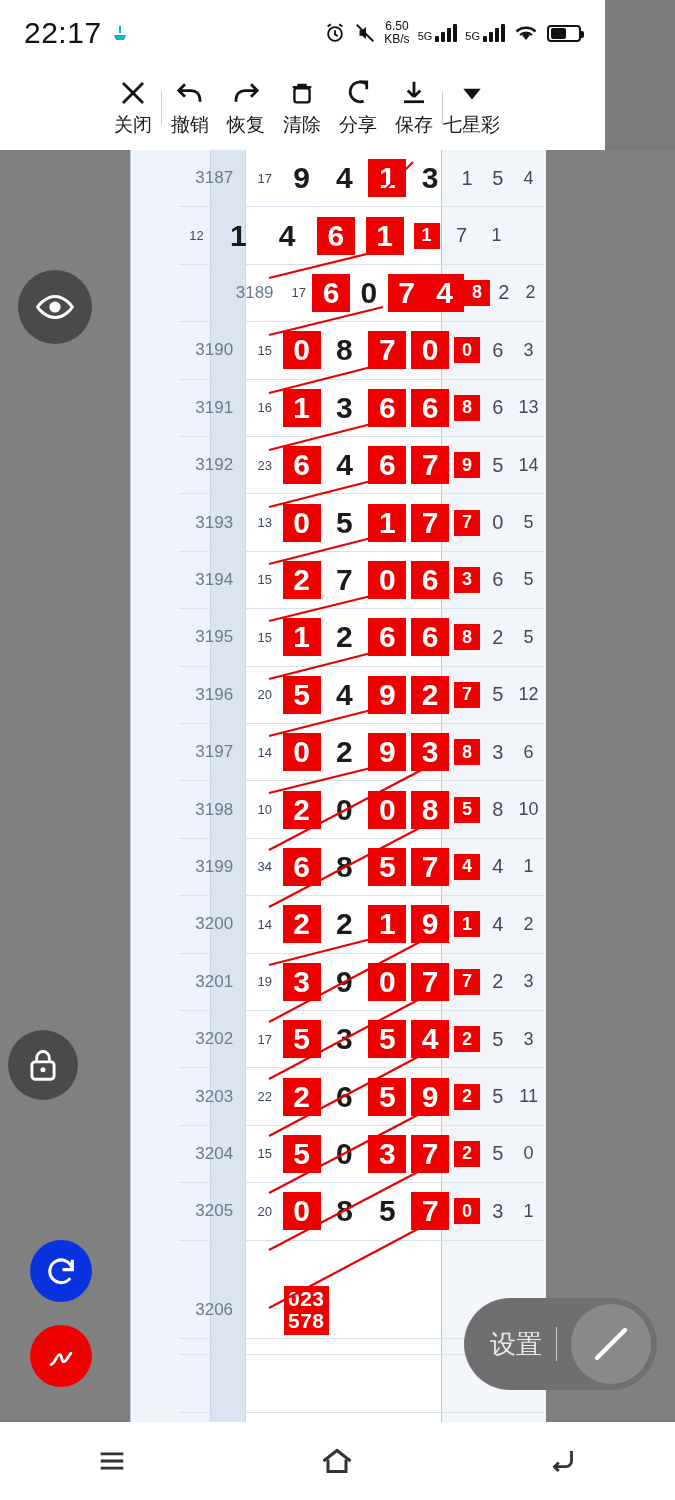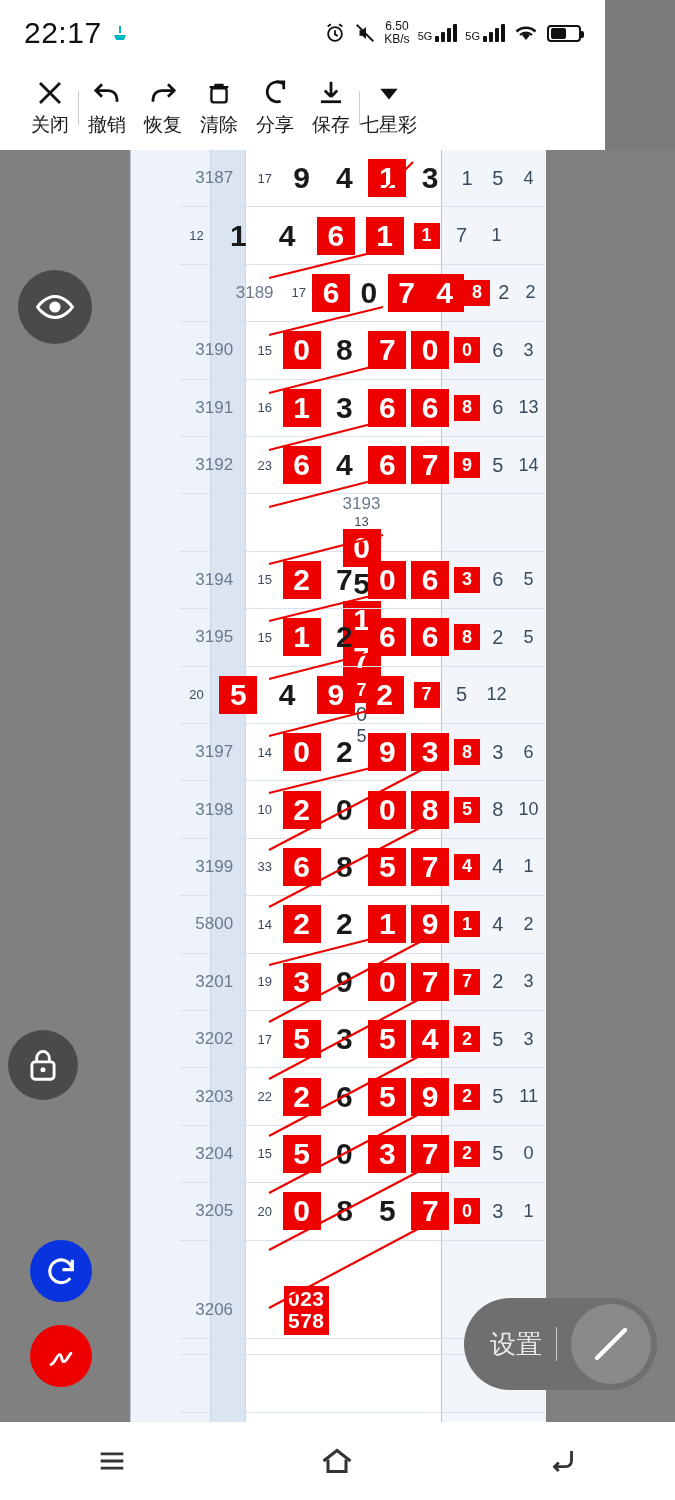--- a/index.html
+++ b/index.html
@@ -35,21 +35,21 @@
   }
   .battery::after {
     content:''; position: absolute; right: -5px; top: 4px; width: 3px; height: 7px;
     background: #111; border-radius: 0 2px 2px 0;
   }
   .battery .fill { height: 11px; width: 15px; background: #111; margin-left: 2px; border-radius: 2px; }
 
   
   .toolbar {
     height: 84px; background: #ffffff;
-    display: flex; align-items: center; justify-content: flex-start;
+    display: flex; align-items: center; justify-content: center;
     padding: 0 22px;
   }
   .tool {
     display: flex; flex-direction: column; align-items: center; justify-content: center;
     gap: 4px; min-width: 56px;
   }
   .tool .glyph { height: 30px; display: flex; align-items: center; justify-content: center; }
   .tool .label { font-size: 19px; color: #1a1a1a; }
   .divider-v { width: 1px; height: 34px; background: #cfcfcf; }
   svg.ic { display: block; }
@@ -355,40 +355,40 @@
             </div>
             <div class="cell cell-num">
               <span class="box">6</span>
             </div>
             <div class="cell cell-small mark">
               <span class="sbox">8</span>
             </div>
             <div class="cell cell-tail">6</div>
             <div class="cell cell-tail2">13</div>
           </div>
-          <div class="row" style="top: 287px;">
+          <div class="row" style="top: 287px; justify-content: flex-end;">
             <div class="cell cell-issue">3192</div>
             <div class="cell cell-sum">23</div>
             <div class="cell cell-num">
               <span class="box">6</span>
             </div>
             <div class="cell cell-num">4</div>
             <div class="cell cell-num">
               <span class="box">6</span>
             </div>
             <div class="cell cell-num">
               <span class="box">7</span>
             </div>
             <div class="cell cell-small mark">
               <span class="sbox">9</span>
             </div>
             <div class="cell cell-tail">5</div>
             <div class="cell cell-tail2">14</div>
           </div>
-          <div class="row" style="top: 344.4px; flex-direction: column;">
+          <div class="row" style="top: 344.4px;">
             <div class="cell cell-issue">3193</div>
             <div class="cell cell-sum">13</div>
             <div class="cell cell-num">
               <span class="box">0</span>
             </div>
             <div class="cell cell-num">5</div>
             <div class="cell cell-num">
               <span class="box">1</span>
             </div>
             <div class="cell cell-num">
@@ -432,20 +432,21 @@
             <div class="cell cell-num">
               <span class="box">6</span>
             </div>
             <div class="cell cell-small mark">
               <span class="sbox">8</span>
             </div>
             <div class="cell cell-tail">2</div>
             <div class="cell cell-tail2">5</div>
           </div>
           <div class="row" style="top: 516.6px;">
+            <div class="cell cell-issue">3196</div>
             <div class="cell cell-sum">20</div>
             <div class="cell cell-num">
               <span class="box">5</span>
             </div>
             <div class="cell cell-num">4</div>
             <div class="cell cell-num">
               <span class="box">9</span>
             </div>
             <div class="cell cell-num">
               <span class="box">2</span>
@@ -489,39 +490,39 @@
               <span class="box">8</span>
             </div>
             <div class="cell cell-small mark">
               <span class="sbox">5</span>
             </div>
             <div class="cell cell-tail">8</div>
             <div class="cell cell-tail2">10</div>
           </div>
           <div class="row" style="top: 688.8px;">
             <div class="cell cell-issue">3199</div>
-            <div class="cell cell-sum">33</div>
+            <div class="cell cell-sum">34</div>
             <div class="cell cell-num">
               <span class="box">6</span>
             </div>
             <div class="cell cell-num">8</div>
             <div class="cell cell-num">
               <span class="box">5</span>
             </div>
             <div class="cell cell-num">
               <span class="box">7</span>
             </div>
             <div class="cell cell-small mark">
               <span class="sbox">4</span>
             </div>
             <div class="cell cell-tail">4</div>
             <div class="cell cell-tail2">1</div>
           </div>
           <div class="row" style="top: 746.2px;">
-            <div class="cell cell-issue">5800</div>
+            <div class="cell cell-issue">3200</div>
             <div class="cell cell-sum">14</div>
             <div class="cell cell-num">
               <span class="box">2</span>
             </div>
             <div class="cell cell-num">2</div>
             <div class="cell cell-num">
               <span class="box">1</span>
             </div>
             <div class="cell cell-num">
               <span class="box">9</span>

